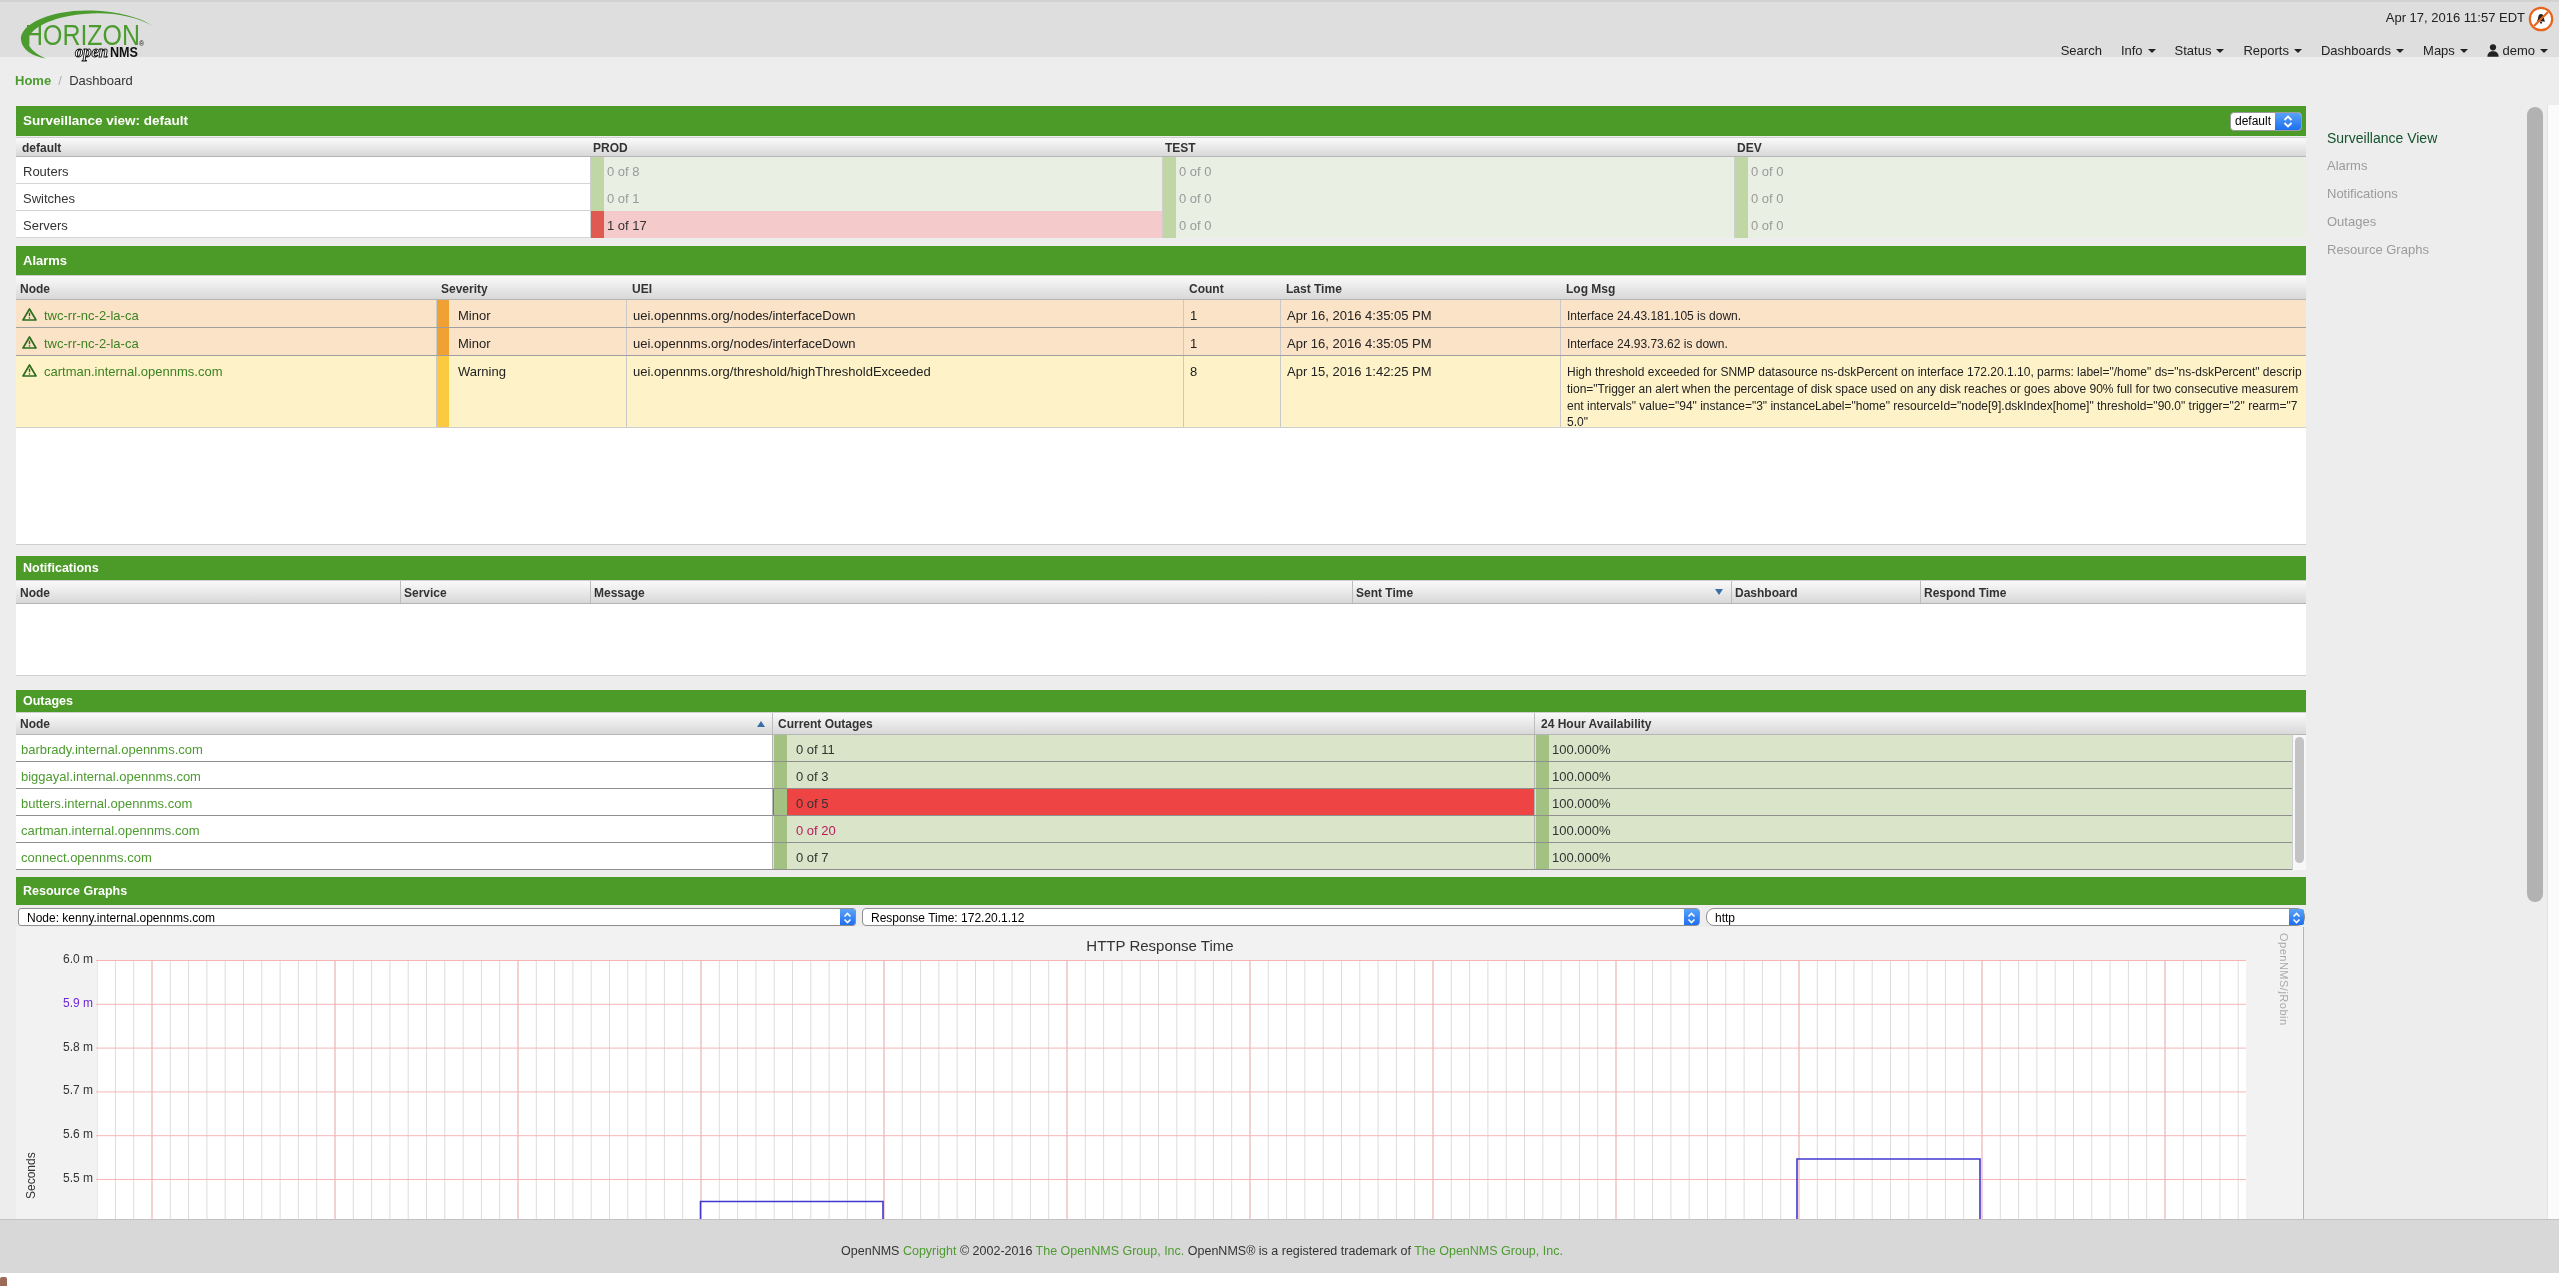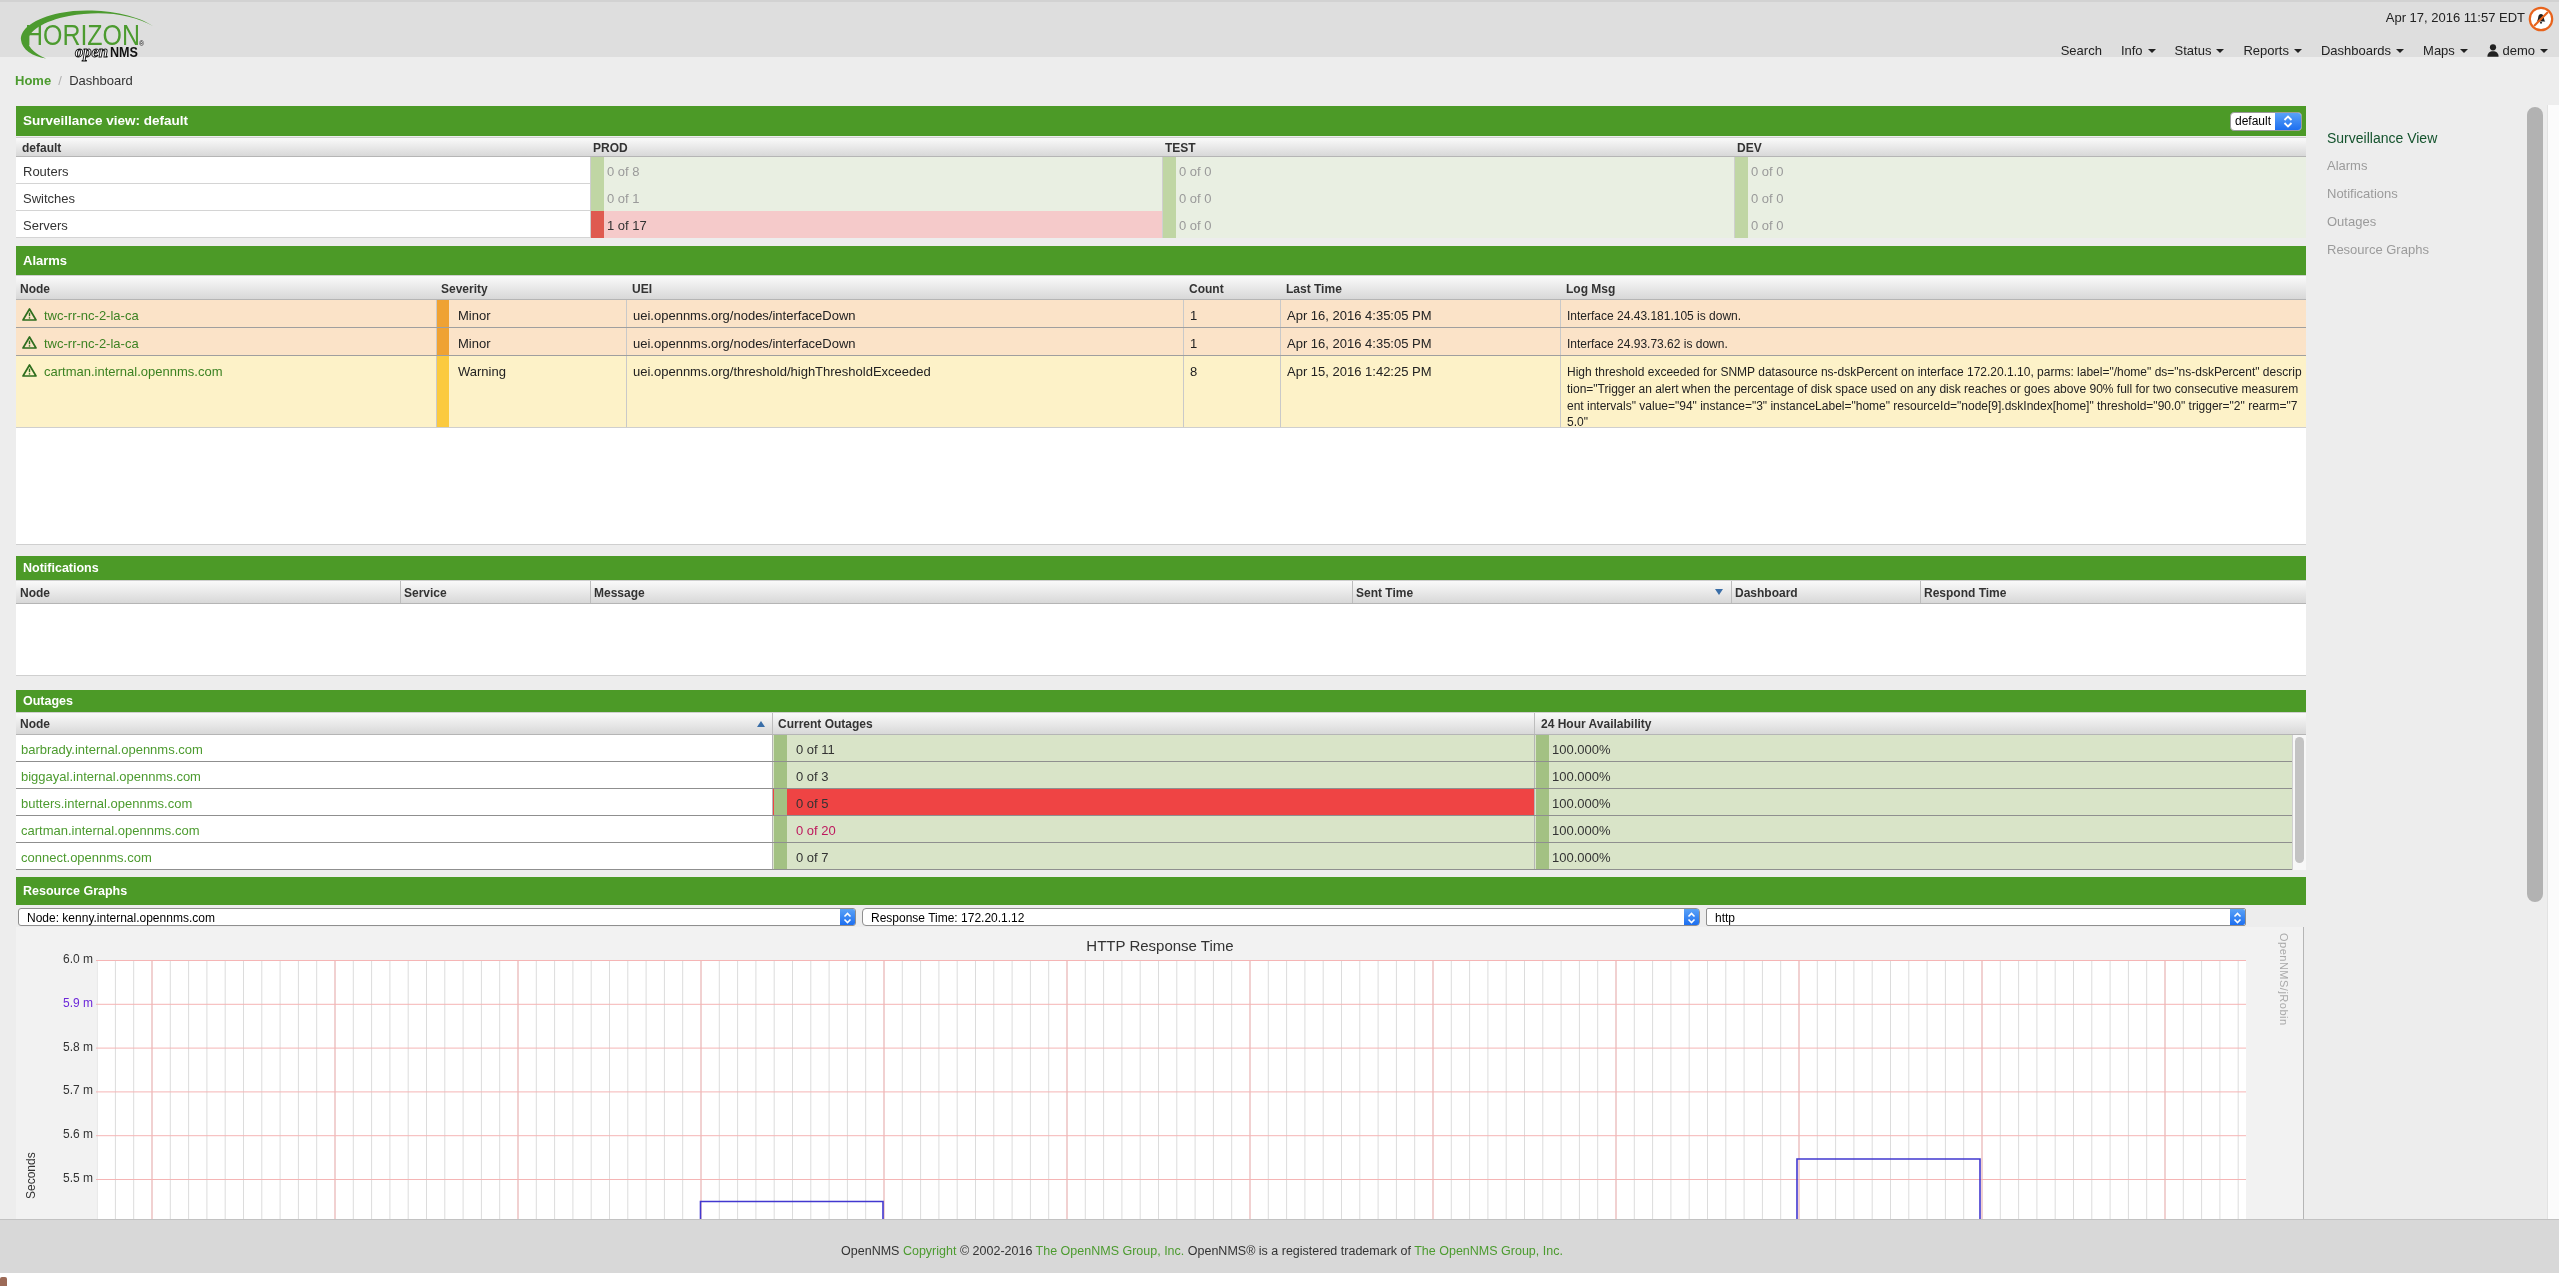--- a/index.html
+++ b/index.html
@@ -262,21 +262,21 @@
         <path d="M4.5,10.5 L7.5,13.5 L10.5,10.5" stroke="#fff" stroke-width="1.6" fill="none"></path>
       </svg></span>
 </div>
 <div class="macsel" style="left:862px;top:908px;width:838px;height:18px;border-radius:4px;border-color:#8f8f8f">
 <span style="position:absolute;left:8px;top:2px;font-size:12px;color:#000;">Response Time: 172.20.1.12</span>
 <span class="blue" style="width:15px;border-radius:0 2px 2px 0"><svg width="15" height="18" viewBox="0 0 15 18">
         <path d="M4.5,7.5 L7.5,4.5 L10.5,7.5" stroke="#fff" stroke-width="1.6" fill="none"></path>
         <path d="M4.5,10.5 L7.5,13.5 L10.5,10.5" stroke="#fff" stroke-width="1.6" fill="none"></path>
       </svg></span>
 </div>
-<div class="macsel" style="left:1706px;top:908px;width:540px;height:18px;border-radius:2px;border-color:#8f8f8f">
+<div class="macsel" style="left:1706px;top:908px;width:599px;height:18px;border-radius:8px;border-color:#8f8f8f">
 <span style="position:absolute;left:8px;top:2px;font-size:12px;color:#000;">http</span>
 <span class="blue" style="width:15px;border-radius:0 2px 2px 0"><svg width="15" height="18" viewBox="0 0 15 18">
         <path d="M4.5,7.5 L7.5,4.5 L10.5,7.5" stroke="#fff" stroke-width="1.6" fill="none"></path>
         <path d="M4.5,10.5 L7.5,13.5 L10.5,10.5" stroke="#fff" stroke-width="1.6" fill="none"></path>
       </svg></span>
 </div>
 <div class="abs" style="left:16px;top:927px;width:2288px;height:292px;background:#f2f2f2;border-right:1px solid #b5b5b5;">
 <div style="position:absolute;left:0;width:2288px;top:10px;text-align:center;font-size:15px;color:#333">HTTP Response Time</div>
 <div style="position:absolute;left:0;width:77px;top:25px;text-align:right;font-size:12px;color:#333">6.0 m</div>
 <div style="position:absolute;left:0;width:77px;top:69px;text-align:right;font-size:12px;color:#6d28d9">5.9 m</div>

